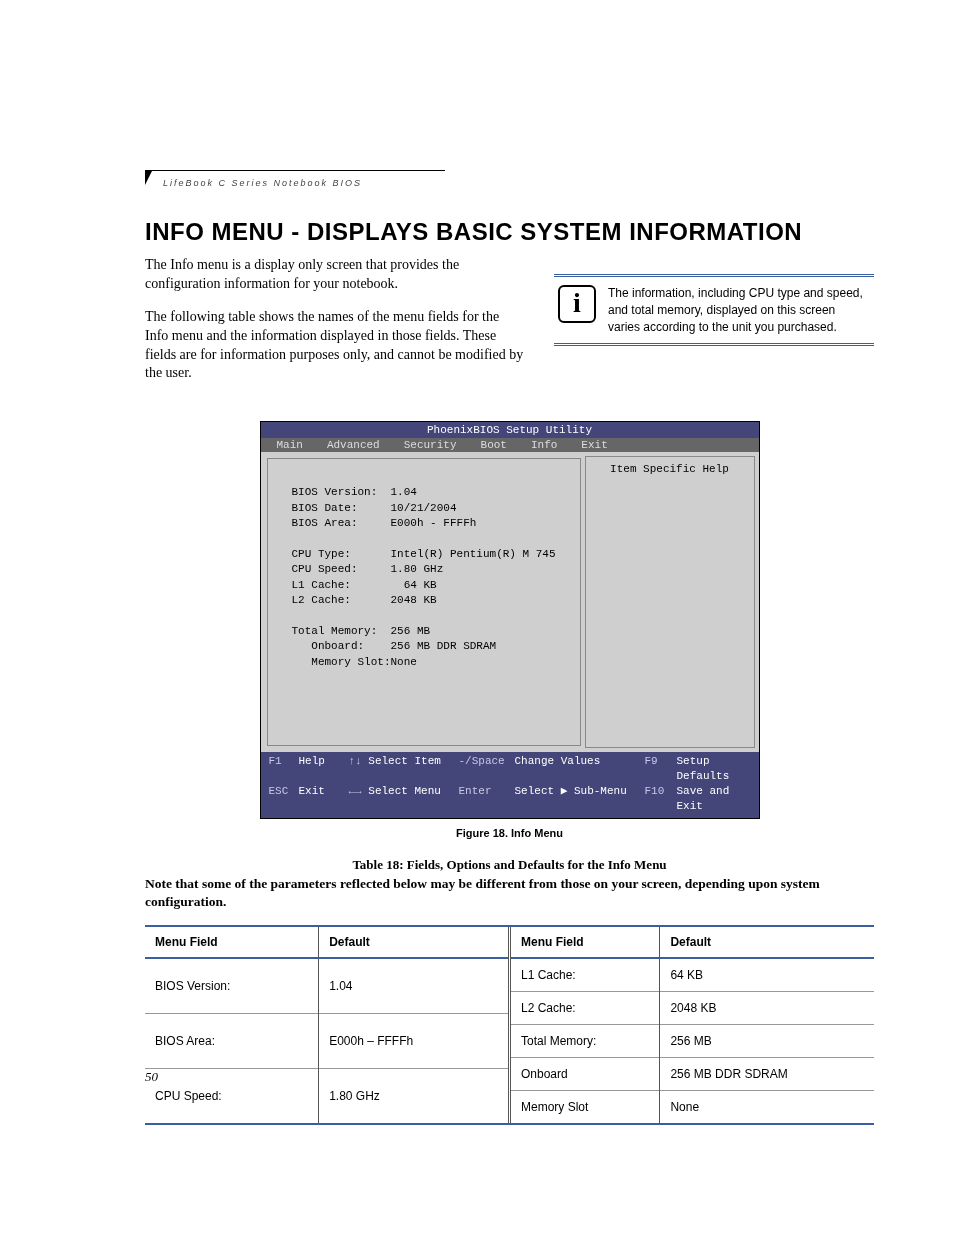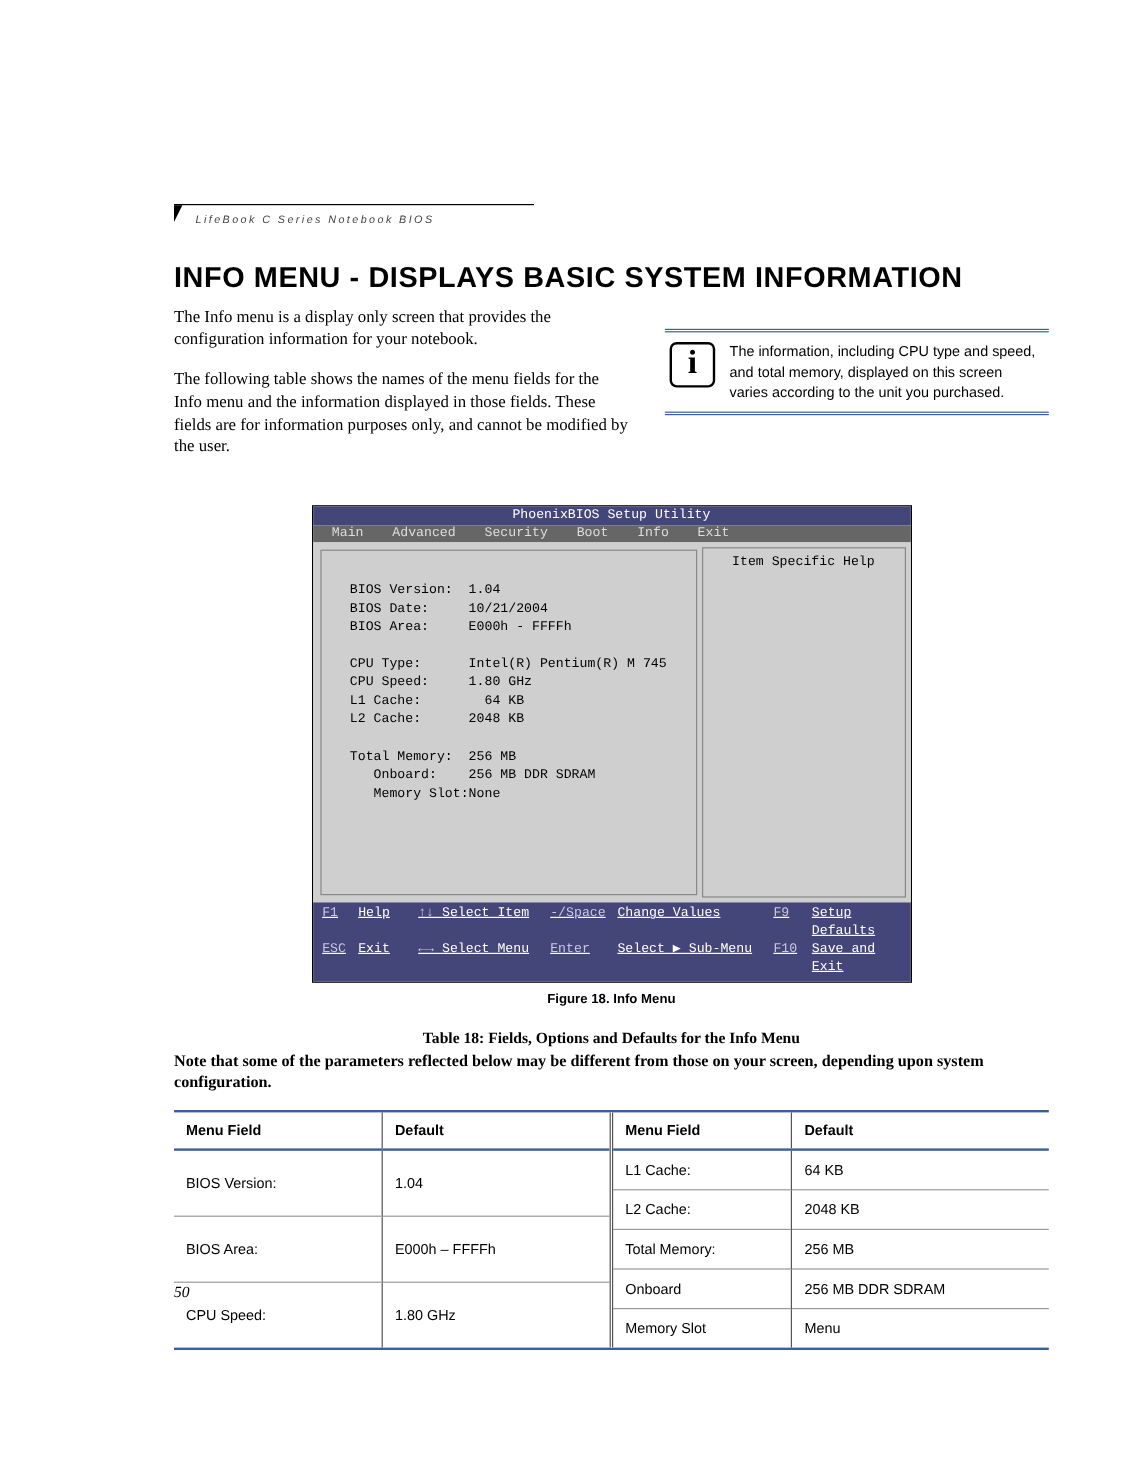--- a/index.html
+++ b/index.html
@@ -137,21 +137,20 @@
     border: 1px solid #888;
     margin: 4px;
     text-align: center;
     padding: 6px 4px;
   }
   .bios-foot {
     background: #444578;
     color: #fff;
     padding: 2px 8px 4px 8px;
     line-height: 1.35;
-    text-decoration: underline;
   }
   .bios-foot-row { display: flex; }
   .bf-col1 { width: 30px; color:#c8c8e8;}
   .bf-col2 { width: 50px; }
   .bf-col3 { width: 110px; }
   .bf-col4 { width: 56px; color:#c8c8e8;}
   .bf-col5 { width: 130px; }
   .bf-col6 { width: 32px; color:#c8c8e8;}
   .bf-col7 { flex:1; }
 
@@ -338,20 +337,20 @@
           <tr>
             <td>Total Memory:</td>
             <td>256 MB</td>
           </tr>
           <tr>
             <td>Onboard</td>
             <td>256 MB DDR SDRAM</td>
           </tr>
           <tr>
             <td>Memory Slot</td>
-            <td>Menu</td>
+            <td>None</td>
           </tr>
         </tbody>
     </table>
   </div>
 
   <div class="page-num">50</div>
 </div>
 
 </body></html>

